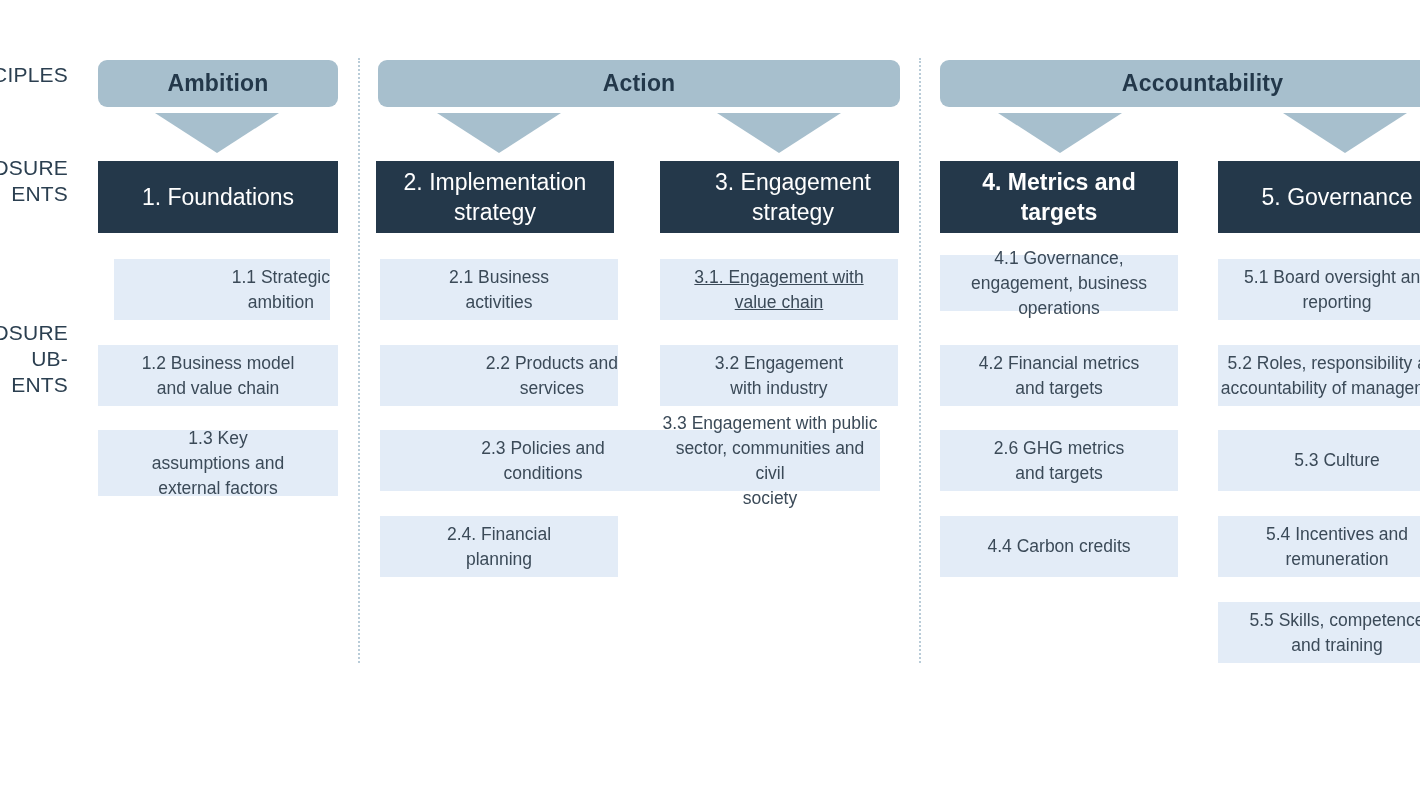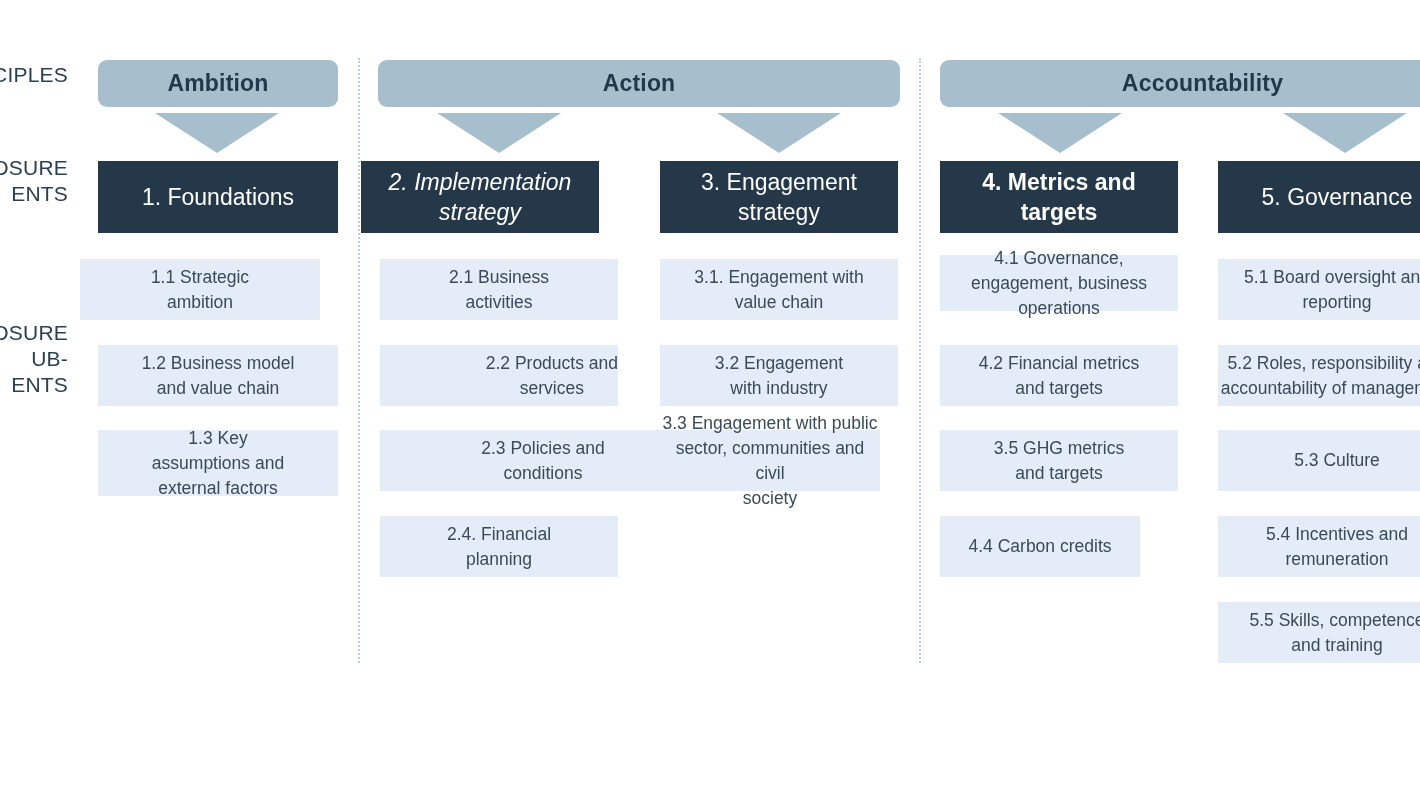--- a/index.html
+++ b/index.html
@@ -135,35 +135,35 @@
   <div class="arrow" style="left:717px; top:113px; border-left-width:62px; border-right-width:62px; border-top-width:40px;"></div>
 
   <div class="arrow" style="left:998px; top:113px; border-left-width:62px; border-right-width:62px; border-top-width:40px;"></div>
 
   <div class="arrow" style="left:1283px; top:113px; border-left-width:62px; border-right-width:62px; border-top-width:40px;"></div>
 
   <div class="element" style="left:98px; top:161px; width:240px; height:72px;">
     <span>1. Foundations</span>
   </div>
 
-  <div class="subelement" style="left:80px; top:259px; width:240px; height:61px;">
+  <div class="subelement" style="left:114px; top:259px; width:216px; height:61px;justify-content:flex-end;">
     <span style="white-space: pre-line;">1.1 Strategic
 ambition</span>
   </div>
   <div class="subelement" style="left:98px; top:345px; width:240px; height:61px;">
     <span style="white-space: pre-line;">1.2 Business model
 and value chain</span>
   </div>
   <div class="subelement" style="left:98px; top:430px; width:240px; height:66px;">
     <span style="white-space: pre-line;">1.3 Key
 assumptions and
 external factors</span>
   </div>
 
-  <div class="element" style="left:361px; top:161px; width:238px; height:72px;font-style:italic;">
+  <div class="element" style="left:376px; top:161px; width:238px; height:72px;">
     <span style="white-space: pre-line;">2. Implementation
 strategy</span>
   </div>
 
   <div class="subelement" style="left:380px; top:259px; width:238px; height:61px;">
     <span style="white-space: pre-line;">2.1 Business
 activities</span>
   </div>
   <div class="subelement" style="left:380px; top:345px; width:238px; height:61px;justify-content:flex-end;">
     <span style="white-space: pre-line;">2.2 Products and
@@ -171,27 +171,27 @@
   </div>
   <div class="subelement" style="left:380px; top:430px; width:238px; height:61px;padding-left:44px;">
     <span style="white-space: pre-line;">2.3 Policies and
 conditions</span>
   </div>
   <div class="subelement" style="left:380px; top:516px; width:238px; height:61px;">
     <span style="white-space: pre-line;">2.4. Financial
 planning</span>
   </div>
 
-  <div class="element" style="left:660px; top:161px; width:238px; height:72px;">
+  <div class="element" style="left:660px; top:161px; width:212px; height:72px;padding-left:27px;">
     <span style="white-space: pre-line;">3. Engagement
 strategy</span>
   </div>
 
   <div class="subelement" style="left:660px; top:259px; width:238px; height:61px;">
-    <span style="white-space: pre-line;">3.1. Engagement with
+    <span style="white-space: pre-line; text-decoration: underline;">3.1. Engagement with
 value chain</span>
   </div>
   <div class="subelement" style="left:660px; top:345px; width:238px; height:61px;">
     <span style="white-space: pre-line;">3.2 Engagement
 with industry</span>
   </div>
   <div class="subelement" style="left:660px; top:430px; width:220px; height:61px;align-items:center;">
     <span style="white-space: pre-line;">3.3 Engagement with public
 sector, communities and civil
 society</span>
@@ -205,24 +205,24 @@
   <div class="subelement" style="left:940px; top:255px; width:238px; height:56px;">
     <span style="white-space: pre-line;">4.1 Governance,
 engagement, business
 operations</span>
   </div>
   <div class="subelement" style="left:940px; top:345px; width:238px; height:61px;">
     <span style="white-space: pre-line;">4.2 Financial metrics
 and targets</span>
   </div>
   <div class="subelement" style="left:940px; top:430px; width:238px; height:61px;">
-    <span style="white-space: pre-line;">3.5 GHG metrics
+    <span style="white-space: pre-line;">2.6 GHG metrics
 and targets</span>
   </div>
-  <div class="subelement" style="left:940px; top:516px; width:200px; height:61px;">
+  <div class="subelement" style="left:940px; top:516px; width:238px; height:61px;">
     <span>4.4 Carbon credits</span>
   </div>
 
   <div class="element" style="left:1218px; top:161px; width:238px; height:72px;">
     <span>5. Governance</span>
   </div>
 
   <div class="subelement" style="left:1218px; top:259px; width:238px; height:61px;">
     <span style="white-space: pre-line;">5.1 Board oversight and
 reporting</span>

